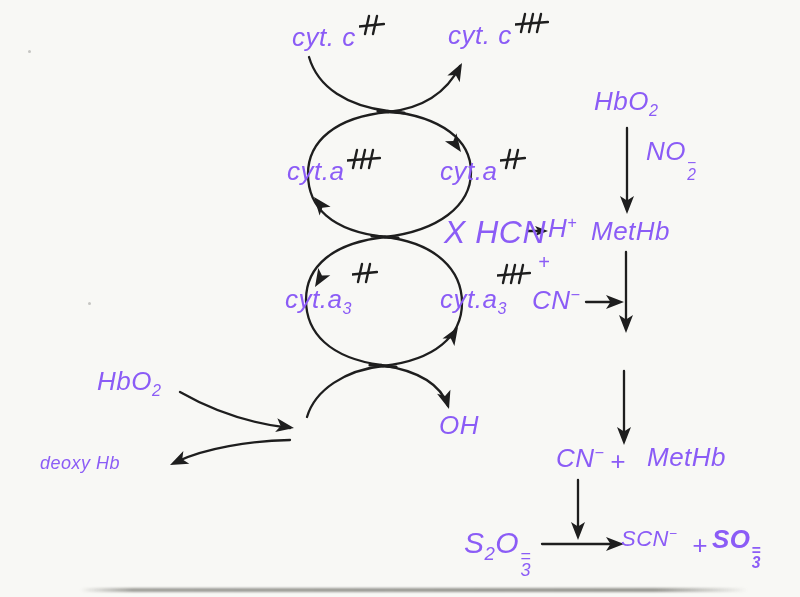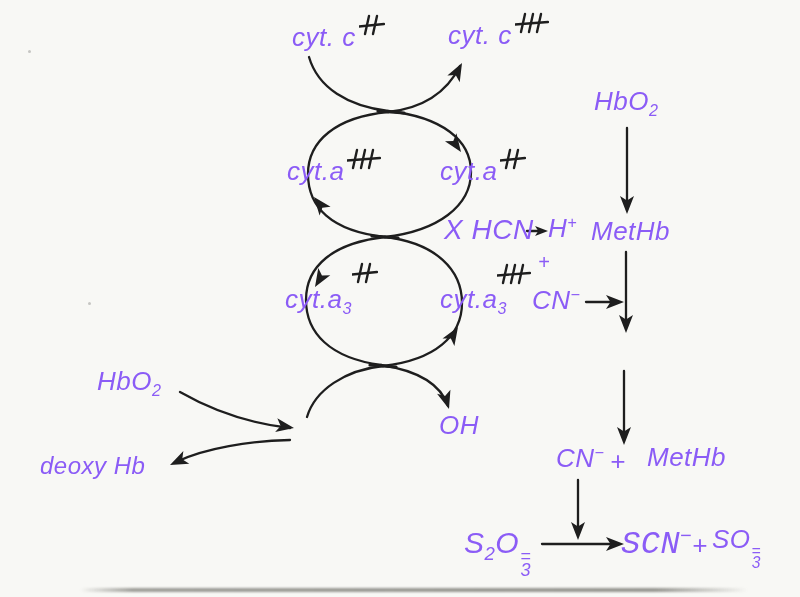--- a/index.html
+++ b/index.html
@@ -81,45 +81,46 @@
         <line x1="10" y1="2" x2="6" y2="20" stroke="#1e1e1e" stroke-width="2.4" stroke-linecap="round"></line>
         <line x1="18" y1="2" x2="14" y2="20" stroke="#1e1e1e" stroke-width="2.4" stroke-linecap="round"></line>
         <line x1="26" y1="2" x2="22" y2="20" stroke="#1e1e1e" stroke-width="2.4" stroke-linecap="round"></line>
         <line x1="0" y1="12.5" x2="33" y2="10" stroke="#1e1e1e" stroke-width="2.4" stroke-linecap="round"></line>
       </svg></div>
     <div class="lbl" style="left: 440px; top: 158px; font-size: 26px;"><span class="t">cyt.a</span><svg width="26" height="22" class="mk">
         <line x1="10" y1="2" x2="6" y2="20" stroke="#1e1e1e" stroke-width="2.4" stroke-linecap="round"></line>
         <line x1="18" y1="2" x2="14" y2="20" stroke="#1e1e1e" stroke-width="2.4" stroke-linecap="round"></line>
         <line x1="0" y1="12.5" x2="25" y2="10" stroke="#1e1e1e" stroke-width="2.4" stroke-linecap="round"></line>
       </svg></div>
-    <div class="lbl" style="left: 444px; top: 216px; font-size: 28px;"><span class="t">X HCN</span></div>
+    <div class="lbl" style="left: 444px; top: 216px; font-size: 32px;"><span class="t">X HCN</span></div>
     <div class="lbl" style="left: 548px; top: 214px; font-size: 26px;"><span class="t">H</span><span class="sp">+</span></div>
     <div class="lbl" style="left: 591px; top: 218px; font-size: 26px;"><span class="t">MetHb</span></div>
     <div class="lbl" style="left: 285px; top: 286px; font-size: 26px;"><span class="t">cyt.a</span><span class="sb">3</span></div>
     <div class="lbl" style="left: 352px; top: 262px; font-size: 26px;"><svg width="26" height="22" class="mk mkblock">
         <line x1="10" y1="2" x2="6" y2="20" stroke="#1e1e1e" stroke-width="2.4" stroke-linecap="round"></line>
         <line x1="18" y1="2" x2="14" y2="20" stroke="#1e1e1e" stroke-width="2.4" stroke-linecap="round"></line>
         <line x1="0" y1="12.5" x2="25" y2="10" stroke="#1e1e1e" stroke-width="2.4" stroke-linecap="round"></line>
       </svg></div>
     <div class="lbl" style="left: 440px; top: 286px; font-size: 26px;"><span class="t">cyt.a</span><span class="sb">3</span></div>
     <div class="lbl" style="left: 497px; top: 263px; font-size: 26px;"><svg width="34" height="22" class="mk mkblock">
         <line x1="10" y1="2" x2="6" y2="20" stroke="#1e1e1e" stroke-width="2.4" stroke-linecap="round"></line>
         <line x1="18" y1="2" x2="14" y2="20" stroke="#1e1e1e" stroke-width="2.4" stroke-linecap="round"></line>
         <line x1="26" y1="2" x2="22" y2="20" stroke="#1e1e1e" stroke-width="2.4" stroke-linecap="round"></line>
         <line x1="0" y1="12.5" x2="33" y2="10" stroke="#1e1e1e" stroke-width="2.4" stroke-linecap="round"></line>
       </svg></div>
     <div class="lbl" style="left: 538px; top: 252px; font-size: 20px;"><span class="t">+</span></div>
     <div class="lbl" style="left: 532px; top: 286px; font-size: 26px;"><span class="t">CN</span><span class="sp">−</span></div>
     <div class="lbl" style="left: 594px; top: 88px; font-size: 26px;"><span class="t">HbO</span><span class="sb">2</span></div>
+    <div class="lbl" style="left: 646px; top: 138px; font-size: 26px;"><span class="t">NO</span><span class="st"><span>−</span><span>2</span></span></div>
     <div class="lbl" style="left: 556px; top: 444px; font-size: 26px;"><span class="t">CN</span><span class="sp">−</span></div>
     <div class="lbl" style="left: 610px; top: 448px; font-size: 26px;"><span class="t">+</span></div>
     <div class="lbl" style="left: 647px; top: 444px; font-size: 26px;"><span class="t">MetHb</span></div>
     <div class="lbl" style="left: 464px; top: 528px; font-size: 30px;"><span class="t">S</span><span class="sb">2</span><span class="t">O</span><span class="st"><span>=</span><span>3</span></span></div>
-    <div class="lbl" style="left: 621px; top: 527px; font-size: 32px; font-family: Liberation Mono, monospace;"><span class="t">SCN</span><span class="sp">−</span></div>
+    <div class="lbl" style="left: 621px; top: 527px; font-size: 22px;"><span class="t">SCN</span><span class="sp">−</span></div>
     <div class="lbl" style="left: 692px; top: 532px; font-size: 26px;"><span class="t">+</span></div>
-    <div class="lbl" style="left: 712px; top: 526px; font-size: 26px;"><span class="t">SO</span><span class="st"><span>=</span><span>3</span></span></div>
+    <div class="lbl" style="left: 712px; top: 526px; font-size: 26px; font-weight: bold;"><span class="t">SO</span><span class="st"><span>=</span><span>3</span></span></div>
     <div class="lbl" style="left: 97px; top: 368px; font-size: 26px;"><span class="t">HbO</span><span class="sb">2</span></div>
-    <div class="lbl" style="left: 40px; top: 454px; font-size: 24px;"><span class="t">deoxy Hb</span></div>
+    <div class="lbl" style="left: 40px; top: 454px; font-size: 18px;"><span class="t">deoxy Hb</span></div>
     <div class="lbl" style="left: 439px; top: 412px; font-size: 26px; text-align: center;"><span class="t">OH</span></div>
     <div class="speck" style="left: 28px; top: 50px;"></div>
     <div class="speck" style="left: 88px; top: 302px;"></div>
     <div class="edge-shadow" style="left: 80px; top: 588px; width: 668px;"></div>
   </div>
 
 </body></html>

